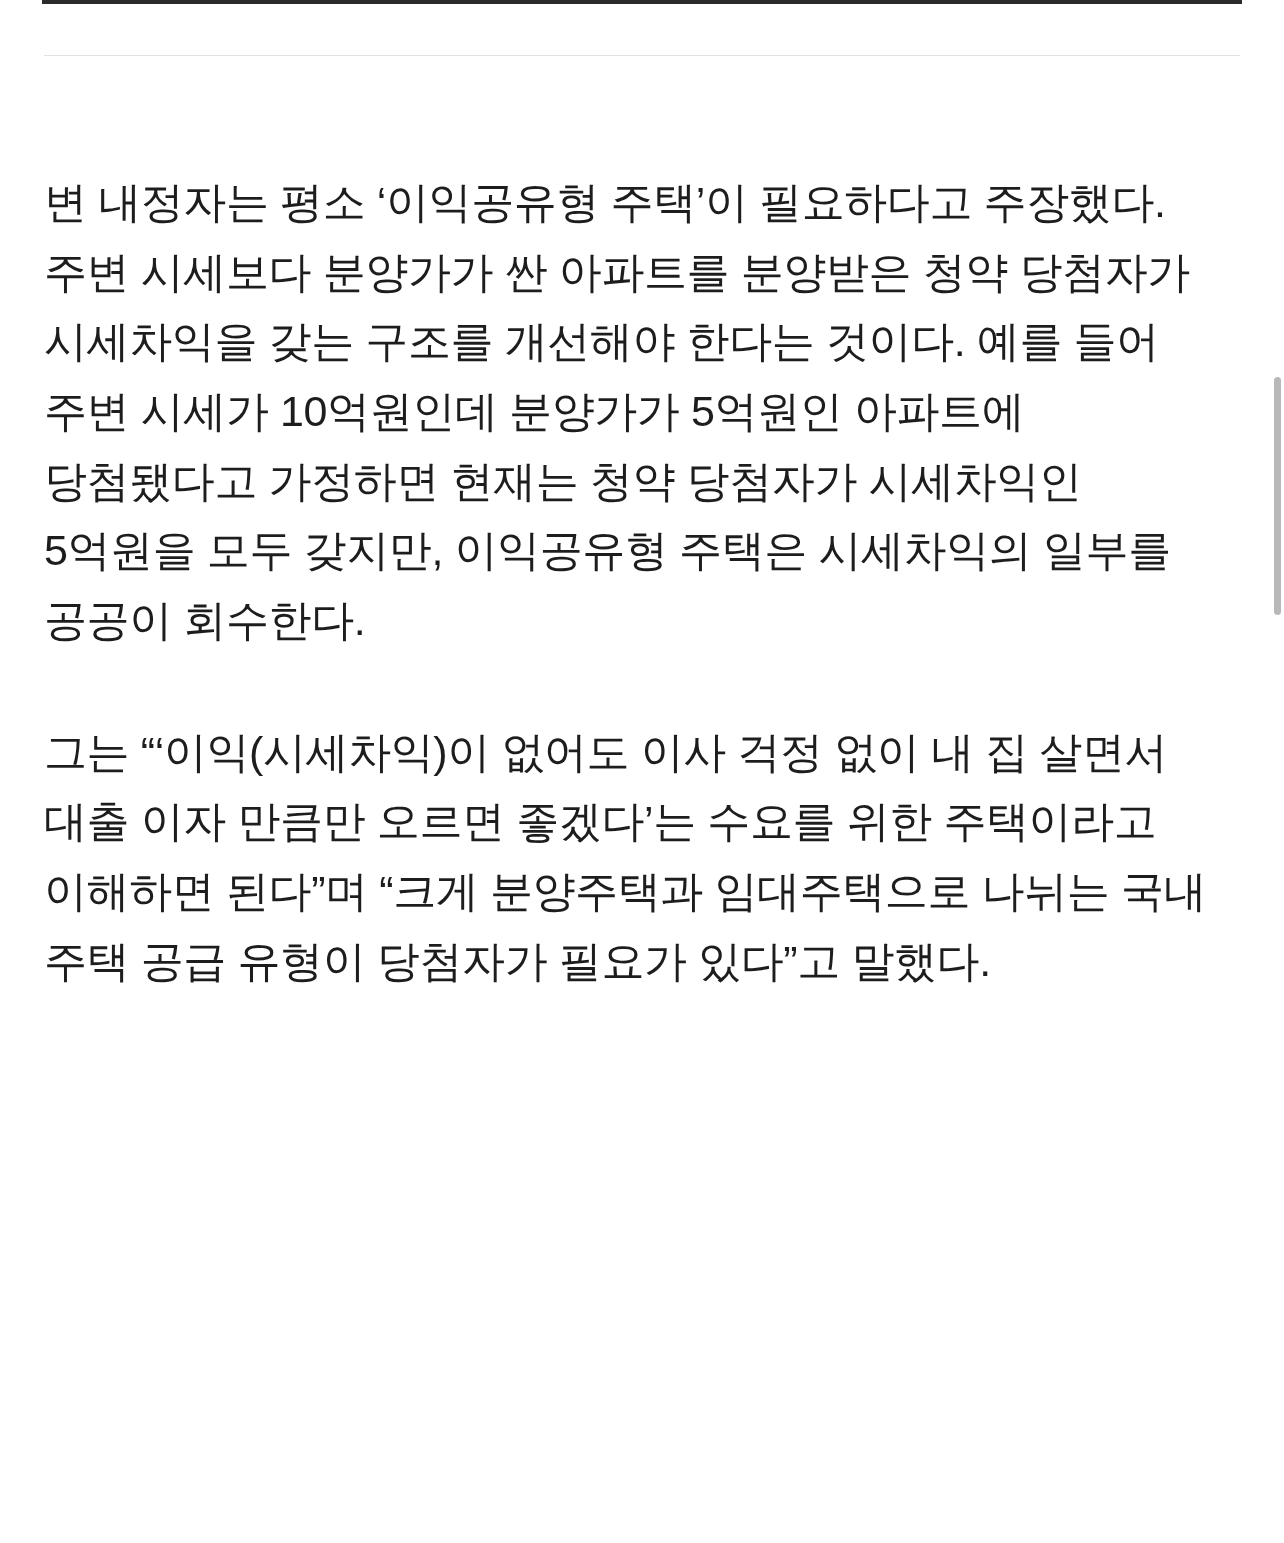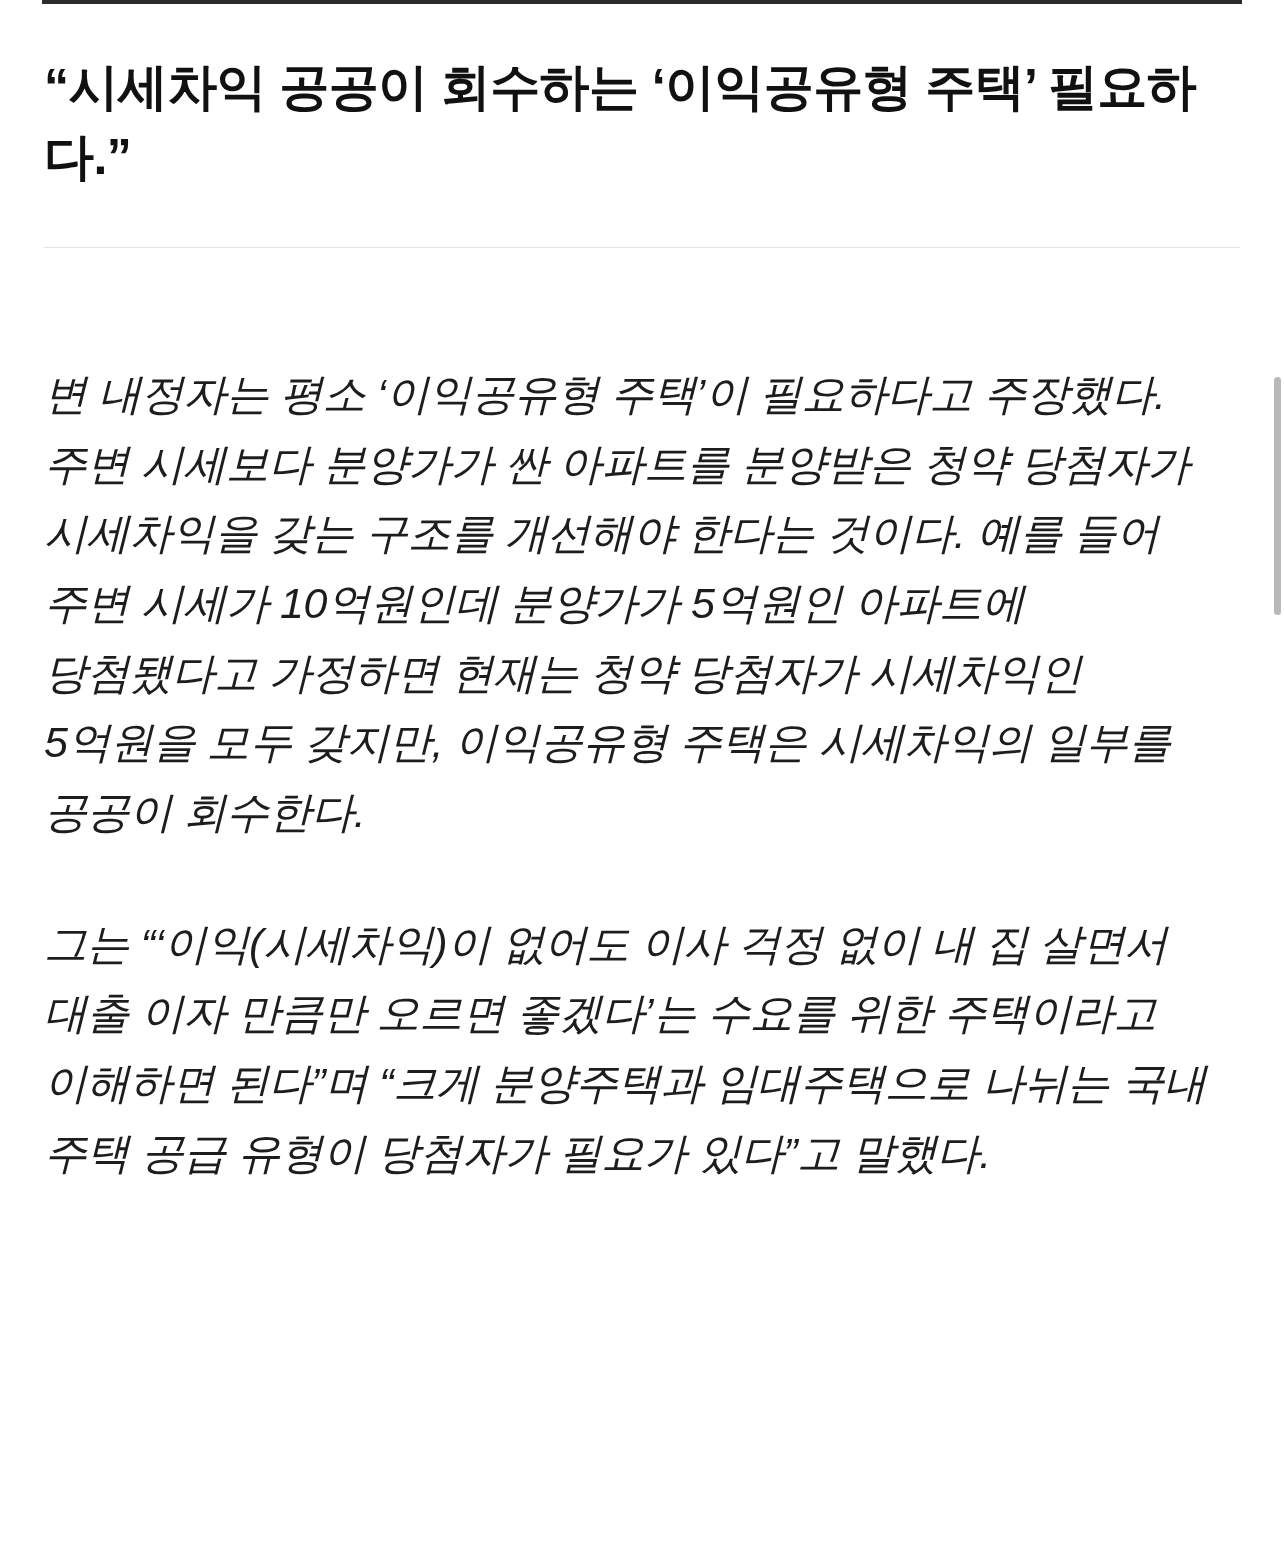--- a/index.html
+++ b/index.html
@@ -48,21 +48,20 @@
 
   .headline-divider {
     margin-top: 55px;
     height: 1px;
     background: #e2e2e2;
     width: 100%;
   }
 
   .article-body {
     margin-top: 112px;
-    font-style: italic;
   }
 
   .article-body p {
     margin: 0 0 62px 0;
     font-size: 43px;
     line-height: 1.62;
     font-weight: 400;
     letter-spacing: -0.4px;
     color: #1d1d1d;
     word-break: keep-all;
@@ -91,21 +90,20 @@
     background: #b8b8b8;
   }
 </style>
 </head>
 <body>
 
 <div class="top-rule"></div>
 
 <div class="page">
 
-  <h1 class="headline">“시세차익 공공이 회수하는 ‘이익공유형 주택’ 필요하다.”</h1>
 
   <div class="headline-divider"></div>
 
   <div class="article-body">
     <p>변 내정자는 평소 ‘이익공유형 주택’이 필요하다고 주장했다. 주변 시세보다 분양가가 싼 아파트를 분양받은 청약 당첨자가 시세차익을 갖는 구조를 개선해야 한다는 것이다. 예를 들어 주변 시세가 10억원인데 분양가가 5억원인 아파트에 당첨됐다고 가정하면 현재는 청약 당첨자가 시세차익인 5억원을 모두 갖지만, 이익공유형 주택은 시세차익의 일부를 공공이 회수한다.</p>
     <p>그는 “‘이익(시세차익)이 없어도 이사 걱정 없이 내 집 살면서 대출 이자 만큼만 오르면 좋겠다’는 수요를 위한 주택이라고 이해하면 된다”며 “크게 분양주택과 임대주택으로 나뉘는 국내 주택 공급 유형이 당첨자가 필요가 있다”고 말했다.</p>
   </div>
 
 </div>
 

